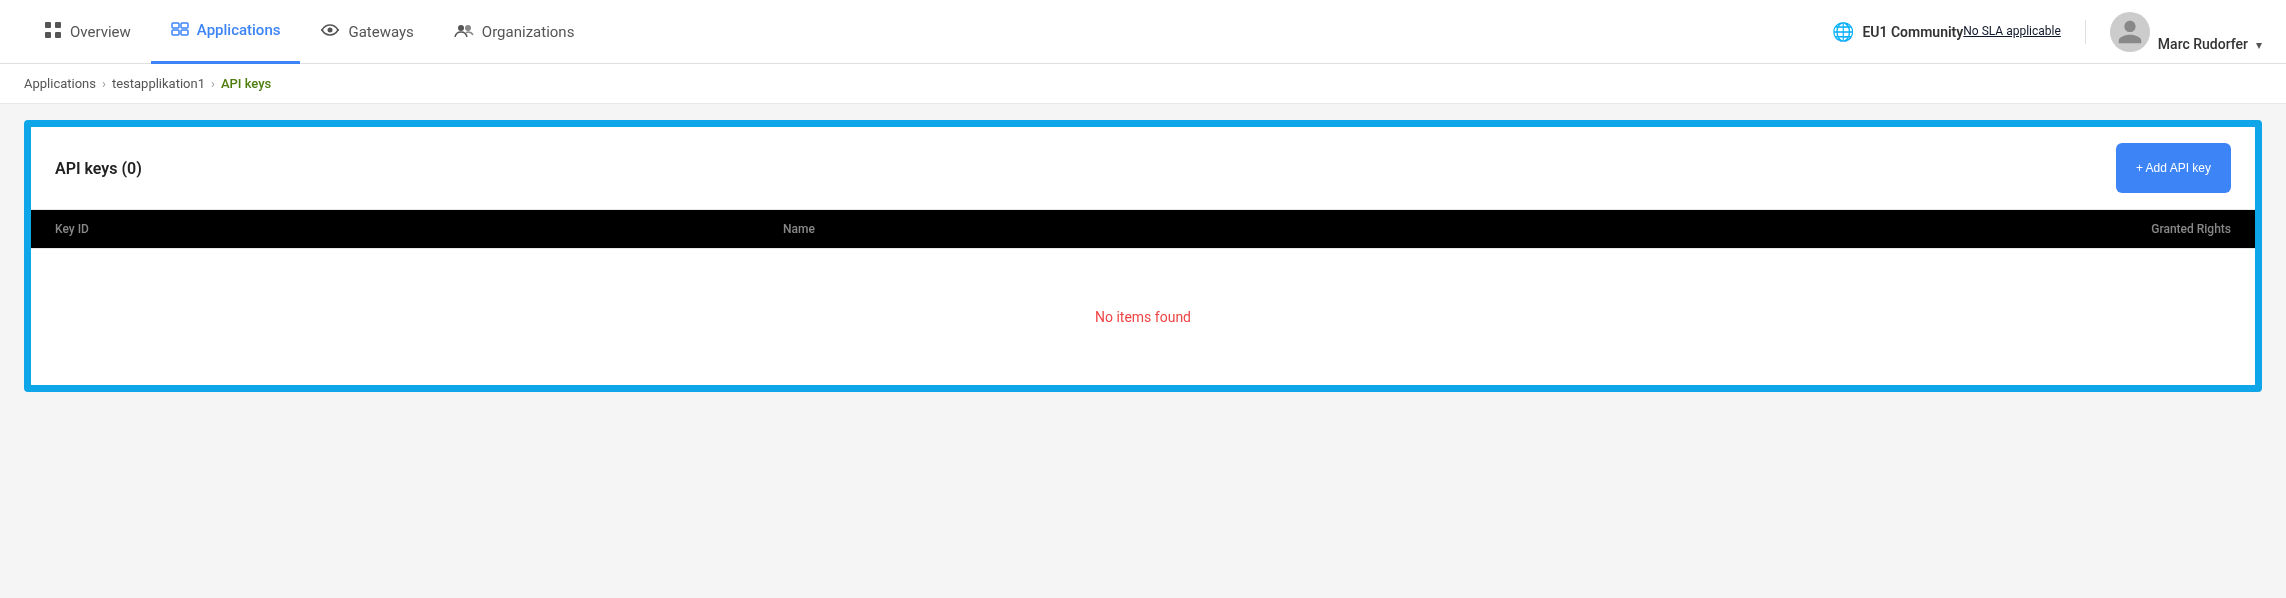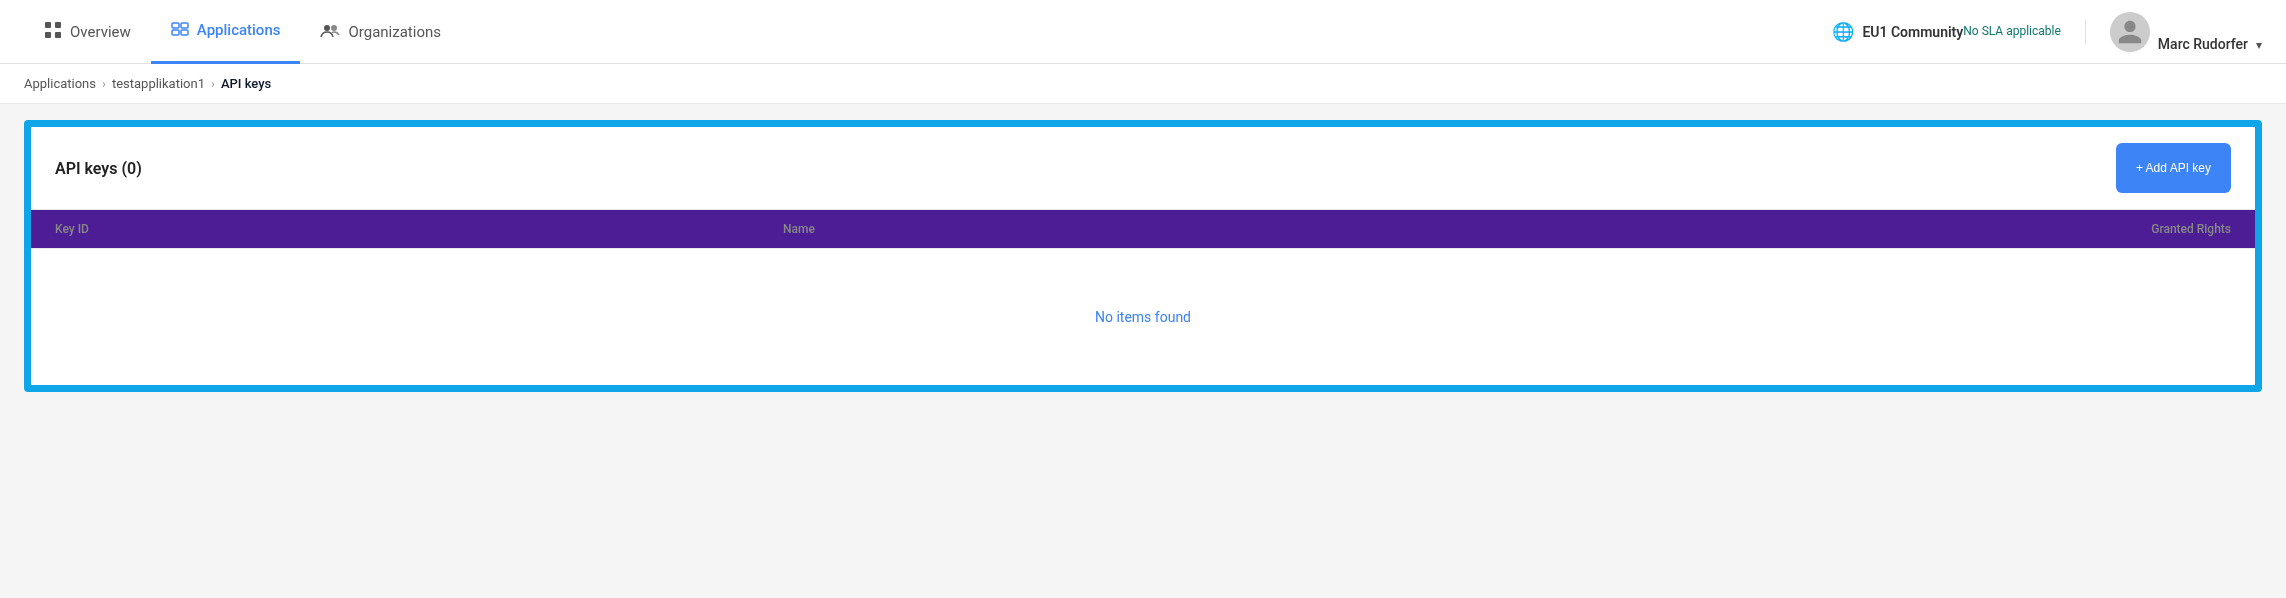--- a/index.html
+++ b/index.html
@@ -60,21 +60,22 @@
     .community-text {
       display: flex;
     }
     .community-name {
       font-size: 14px;
       font-weight: 600;
       color: #333;
     }
     .community-sla {
       font-size: 12px;
-      color: #0f766e;
+      color: #0f172a;
+      text-decoration: underline;
     }
     .user-section {
       display: flex;
       align-items: flex-end;
       gap: 8px;
       cursor: pointer;
     }
     .avatar {
       width: 40px;
       height: 40px;
@@ -95,21 +96,21 @@
       padding: 12px 24px;
       border-bottom: 1px solid #e8e8e8;
       display: flex;
       align-items: center;
       gap: 6px;
       font-size: 13px;
       color: #666;
     }
     .breadcrumb-link { color: #555; cursor: pointer; }
     .breadcrumb-separator { color: #999; }
-    .breadcrumb-current { color: #0f172a; font-weight: 500; text-align: center; }
+    .breadcrumb-current { color: #4d7c0f; font-weight: 500; text-align: center; }
 
     
     .main-content {
       background: #fff;
       margin: 16px 24px;
       border-radius: 4px;
       border: 7px solid #0ea5e9;
     }
 
     
@@ -138,36 +139,36 @@
       font-weight: 500;
       cursor: pointer;
     }
 
     
     .table-header {
       display: grid;
       grid-template-columns: 1fr 1fr 1fr;
       padding: 12px 24px;
       border-bottom: 1px solid #e8e8e8;
-      background: #4c1d95;
+      background: #000000;
       gap: 8px;
     }
     .table-col-header {
       font-size: 12px;
       font-weight: 500;
       color: #888;
       text-transform: none;
     }
     .table-col-header:last-child { text-align: right; }
     .empty-state {
       display: flex;
       align-items: center;
       justify-content: center;
       padding: 60px 24px;
-      color: #3b82f6;
+      color: #ef4444;
       font-size: 14px;
     }
 
     
     .nav-divider {
       width: 1px;
       height: 24px;
       background: #e0e0e0;
       margin: 0 8px;
     }
@@ -191,20 +192,31 @@
     <div class="nav-item active">
       <span class="nav-icon">
         <svg width="18" height="14" viewBox="0 0 18 14" fill="none" xmlns="http://www.w3.org/2000/svg">
           <rect x="1" y="1" width="7" height="5" rx="1" stroke="#3d85f7" stroke-width="1.5"></rect>
           <rect x="10" y="1" width="7" height="5" rx="1" stroke="#3d85f7" stroke-width="1.5"></rect>
           <rect x="1" y="8" width="7" height="5" rx="1" stroke="#3d85f7" stroke-width="1.5"></rect>
           <rect x="10" y="8" width="7" height="5" rx="1" stroke="#3d85f7" stroke-width="1.5"></rect>
         </svg>
       </span>
       <span>Applications</span>
+    </div>
+    <div class="nav-item">
+      <span class="nav-icon">
+        <svg width="20" height="14" viewBox="0 0 20 14" fill="none" xmlns="http://www.w3.org/2000/svg">
+          <path d="M2 7 Q5 2 10 2 Q15 2 18 7 Q15 12 10 12 Q5 12 2 7Z" stroke="#555" stroke-width="1.5" fill="none"></path>
+          <circle cx="10" cy="7" r="2.5" fill="#555"></circle>
+          <line x1="1" y1="7" x2="3" y2="7" stroke="#555" stroke-width="1.5"></line>
+          <line x1="17" y1="7" x2="19" y2="7" stroke="#555" stroke-width="1.5"></line>
+        </svg>
+      </span>
+      <span>Gateways</span>
     </div>
     <div class="nav-item">
       <span class="nav-icon">
         <svg width="20" height="14" viewBox="0 0 20 14" fill="none" xmlns="http://www.w3.org/2000/svg">
           <circle cx="7" cy="5" r="3" fill="#555"></circle>
           <circle cx="14" cy="5" r="3" fill="#888"></circle>
           <path d="M1 14 Q2 9 7 9 Q12 9 13 14" stroke="#555" stroke-width="1.5" fill="none"></path>
           <path d="M12 10 Q13 9 14 9 Q17.5 9 19 12" stroke="#888" stroke-width="1.5" fill="none"></path>
         </svg>
       </span>

